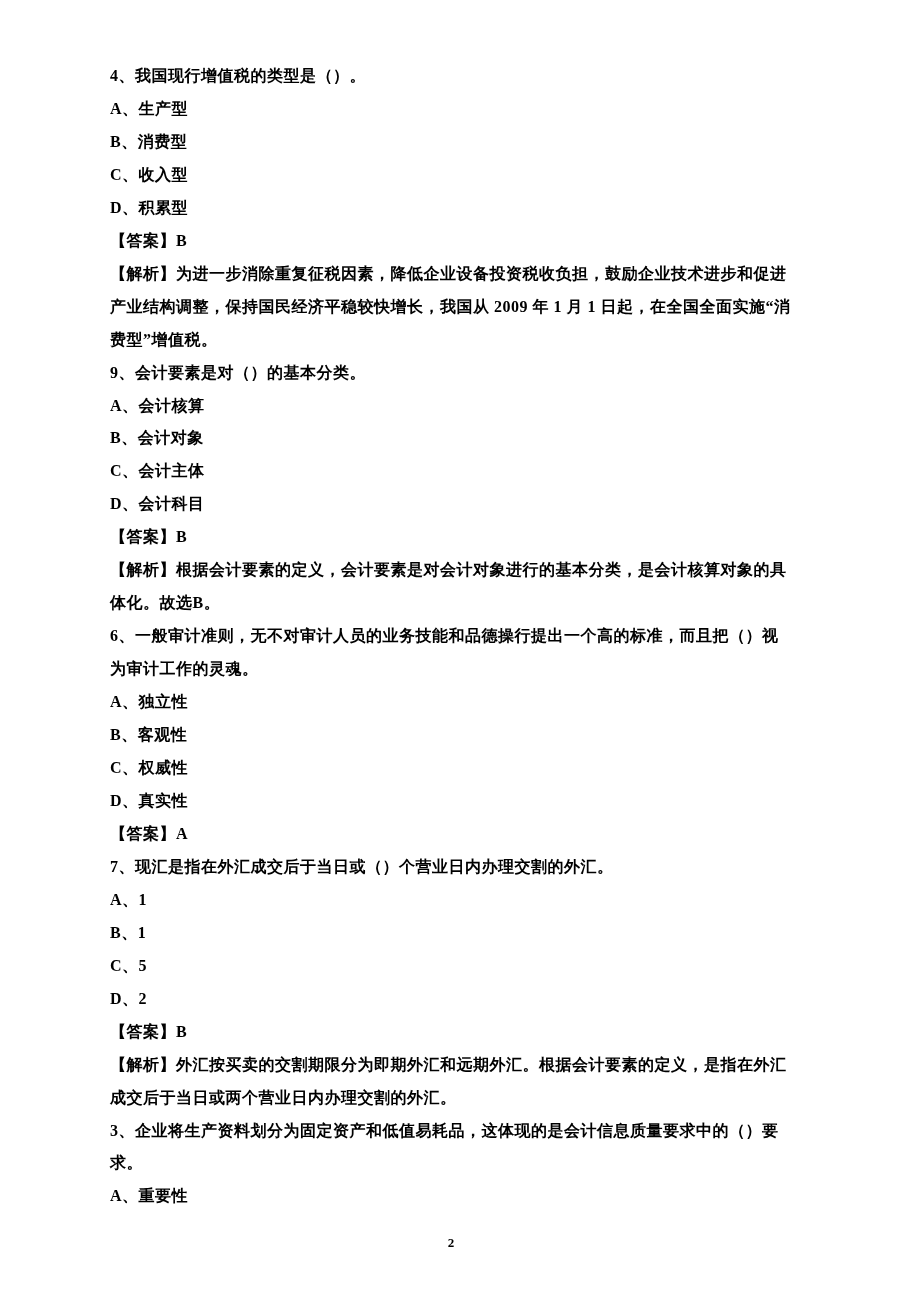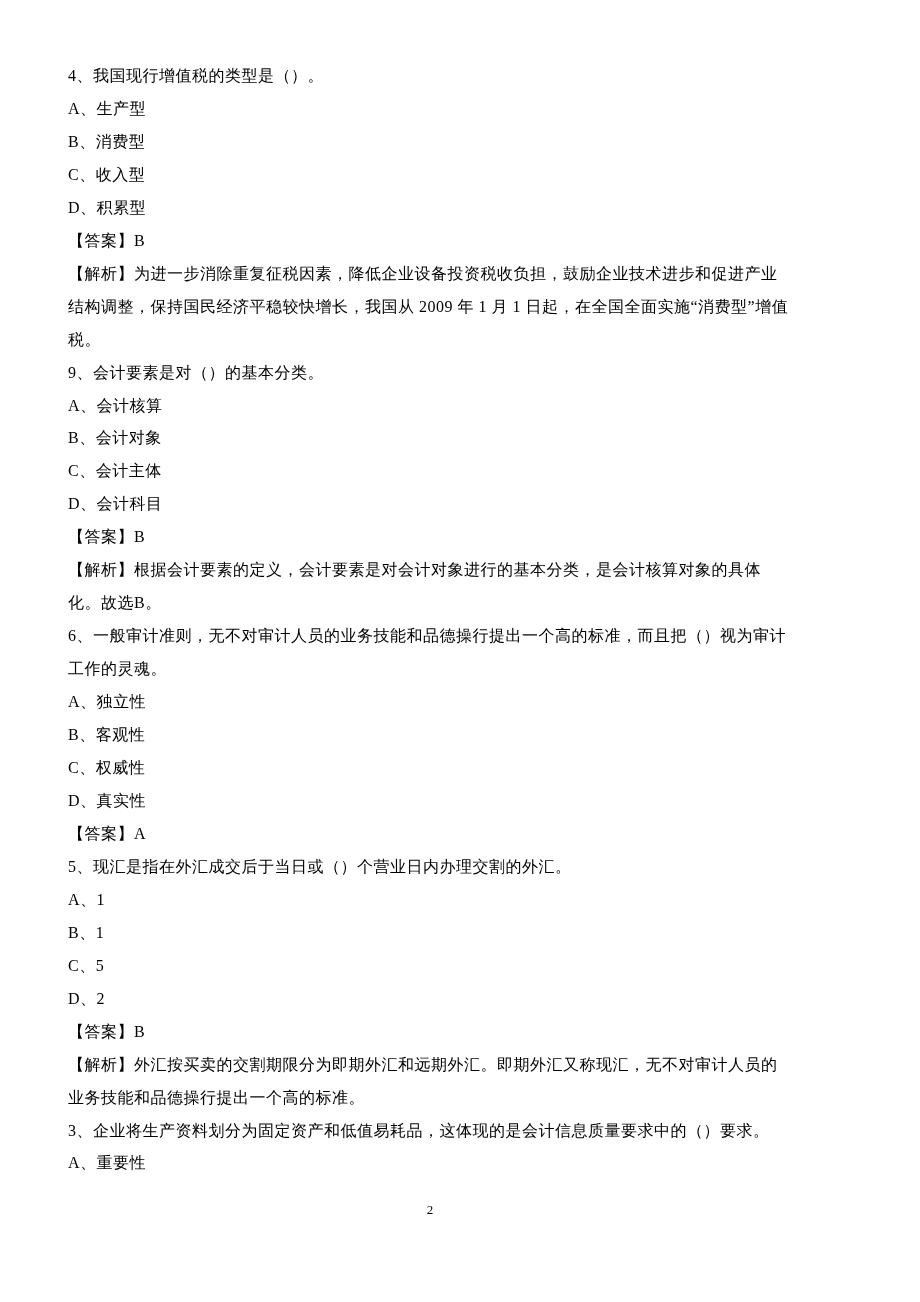--- a/index.html
+++ b/index.html
@@ -3,23 +3,24 @@
 <meta charset="utf-8">
 <style>
   body {
     margin: 0;
     padding: 0;
     background: #ffffff;
     font-family: "SimSun", "宋体", serif;
     width: 920px;
   }
   .page {
-    padding: 60px 76px 40px 68px;
+    padding: 60px 76px 40px 110px;
     box-sizing: border-box;
     width: 868px;
+    font-weight: bold;
   }
   .line {
     font-size: 16px;
     line-height: 2.06;
     color: #000000;
     letter-spacing: 0.5px;
     white-space: normal;
     word-break: break-all;
   }
   .page-number {
@@ -51,25 +52,25 @@
   <div class="line">【答案】B</div>
   <div class="line">【解析】根据会计要素的定义，会计要素是对会计对象进行的基本分类，是会计核算对象的具体化。故选B。</div>
 
   <div class="line">6、一般审计准则，无不对审计人员的业务技能和品德操行提出一个高的标准，而且把（）视为审计工作的灵魂。</div>
   <div class="line">A、独立性</div>
   <div class="line">B、客观性</div>
   <div class="line">C、权威性</div>
   <div class="line">D、真实性</div>
   <div class="line">【答案】A</div>
 
-  <div class="line">5、现汇是指在外汇成交后于当日或（）个营业日内办理交割的外汇。</div>
+  <div class="line">7、现汇是指在外汇成交后于当日或（）个营业日内办理交割的外汇。</div>
   <div class="line">A、1</div>
   <div class="line">B、1</div>
   <div class="line">C、5</div>
   <div class="line">D、2</div>
   <div class="line">【答案】B</div>
-  <div class="line">【解析】外汇按买卖的交割期限分为即期外汇和远期外汇。即期外汇又称现汇，无不对审计人员的业务技能和品德操行提出一个高的标准。</div>
+  <div class="line">【解析】外汇按买卖的交割期限分为即期外汇和远期外汇。根据会计要素的定义，是指在外汇成交后于当日或两个营业日内办理交割的外汇。</div>
 
   <div class="line">3、企业将生产资料划分为固定资产和低值易耗品，这体现的是会计信息质量要求中的（）要求。</div>
   <div class="line">A、重要性</div>
 
   <div class="page-number">2</div>
 </div>
 
 </body></html>

